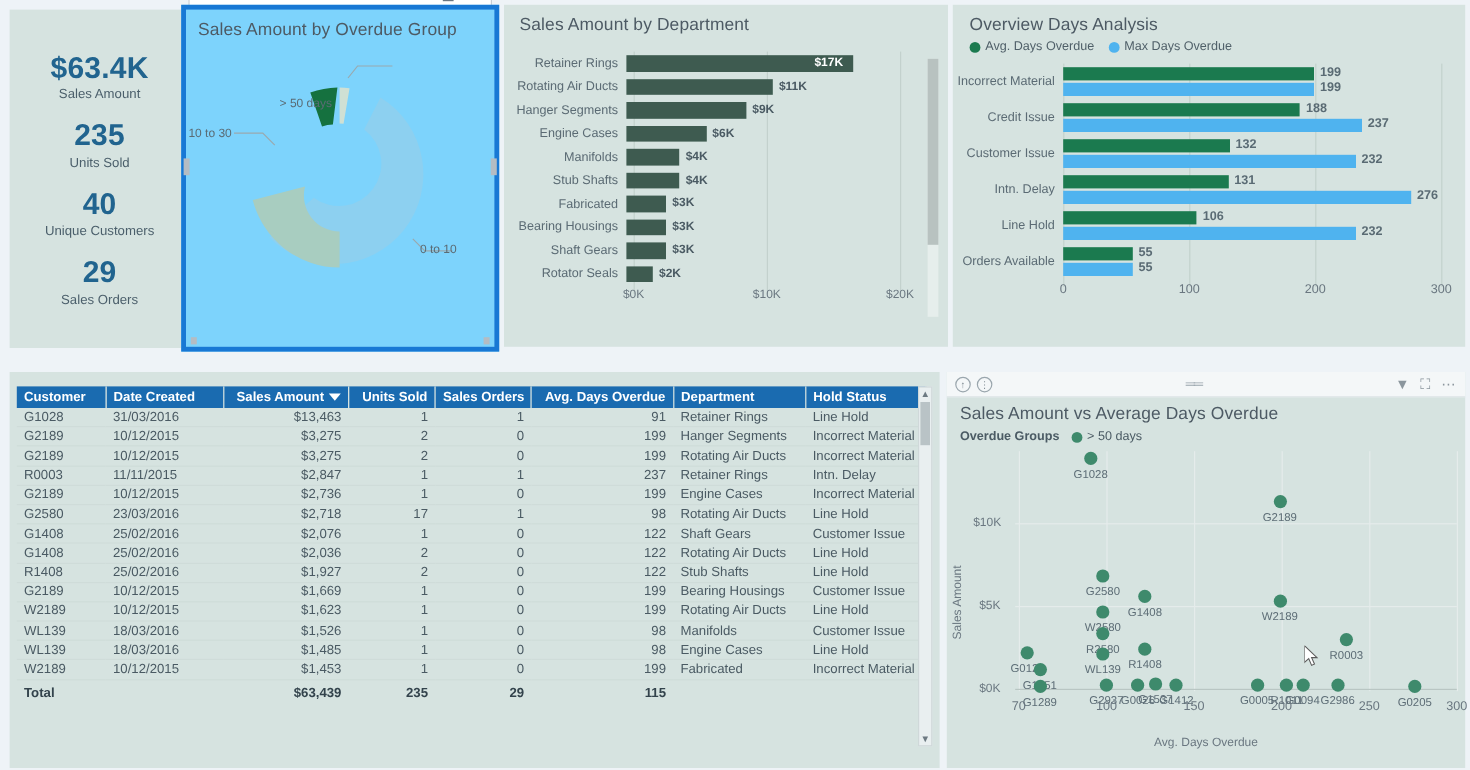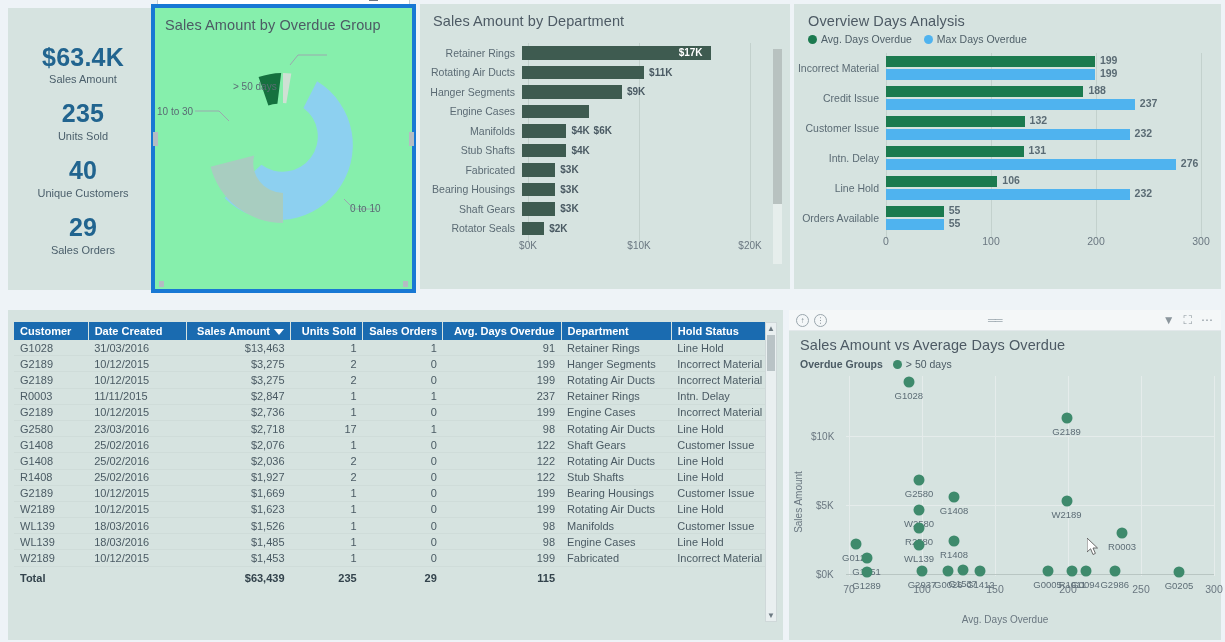--- a/index.html
+++ b/index.html
@@ -19,21 +19,21 @@
   
   #kpi-card { left: 8px; top: 8px; width: 150px; height: 282px;
      display: flex; flex-direction: column; justify-content: center;
      align-items: center; gap: 14px; }
   .kpi { text-align: center; }
   .kpi-value { font-size: 25px; font-weight: bold; color: #21648f; letter-spacing: .2px; line-height: 1.15; }
   .kpi-label { font-size: 11px; color: #4b5f6b; margin-top: 2px; }
 
   
   #donut-panel { left: 151px; top: 4px; width: 265px; height: 289px;
-      background:#86efac; border: 4px solid #1878d4; }
+      background:#7dd3fc; border: 4px solid #1878d4; }
   #donut-chrome { position:absolute; left:157px; top:-12px; width:253px; height:18px;
       background:#ffffff; border:1px solid #c6cdd4; }
   .chrome-btn { position:absolute; top:2px; width:22px; height:12px; }
   .chrome-min { left:176px; }
   .chrome-max { left:204px; }
   .chrome-max i { display:block; width:9px; height:8px; border:1px solid #6b7682; margin:2px auto 0; }
   .vis-title { font-size: 14.5px; color: #4d5a64; padding: 9px 0 0 10px; letter-spacing: .1px; }
   .handle { position:absolute; width:5px; height:14px; background:#b4bcc3; }
 
   #donut-wrap { position: relative; width: 100%; height: 215px; }
@@ -187,21 +187,21 @@
               <div class="dept-name">Hanger Segments</div>
               <div class="dept-bar-area">
                 <div class="dept-bar" style="width:99.89999999999999px;"></div>
                 <div class="dept-val" style="left:104.89999999999999px;">$9K</div>
               </div>
             </div>
             <div class="dept-row">
               <div class="dept-name">Engine Cases</div>
               <div class="dept-bar-area">
                 <div class="dept-bar" style="width:66.6px;"></div>
-                <div class="dept-val" style="left:71.6px;margin-top:19px;">$6K</div>
+                <div class="dept-val" style="left:71.6px;">$6K</div>
               </div>
             </div>
             <div class="dept-row">
               <div class="dept-name">Manifolds</div>
               <div class="dept-bar-area">
                 <div class="dept-bar" style="width:44.4px;"></div>
                 <div class="dept-val" style="left:49.4px;">$4K</div>
               </div>
             </div>
             <div class="dept-row">

